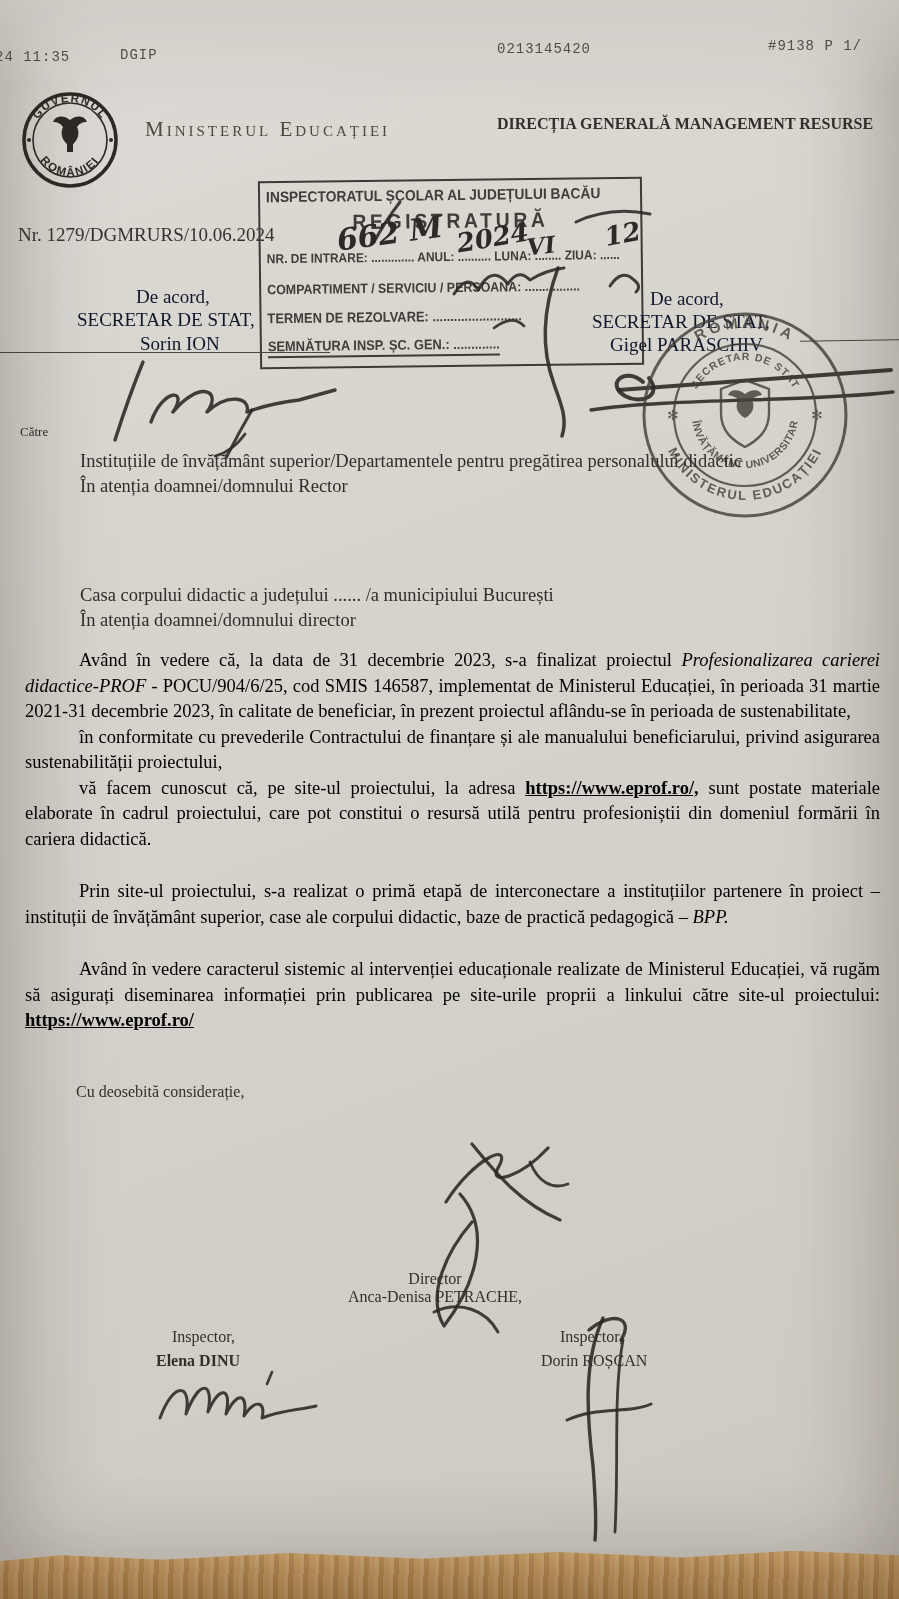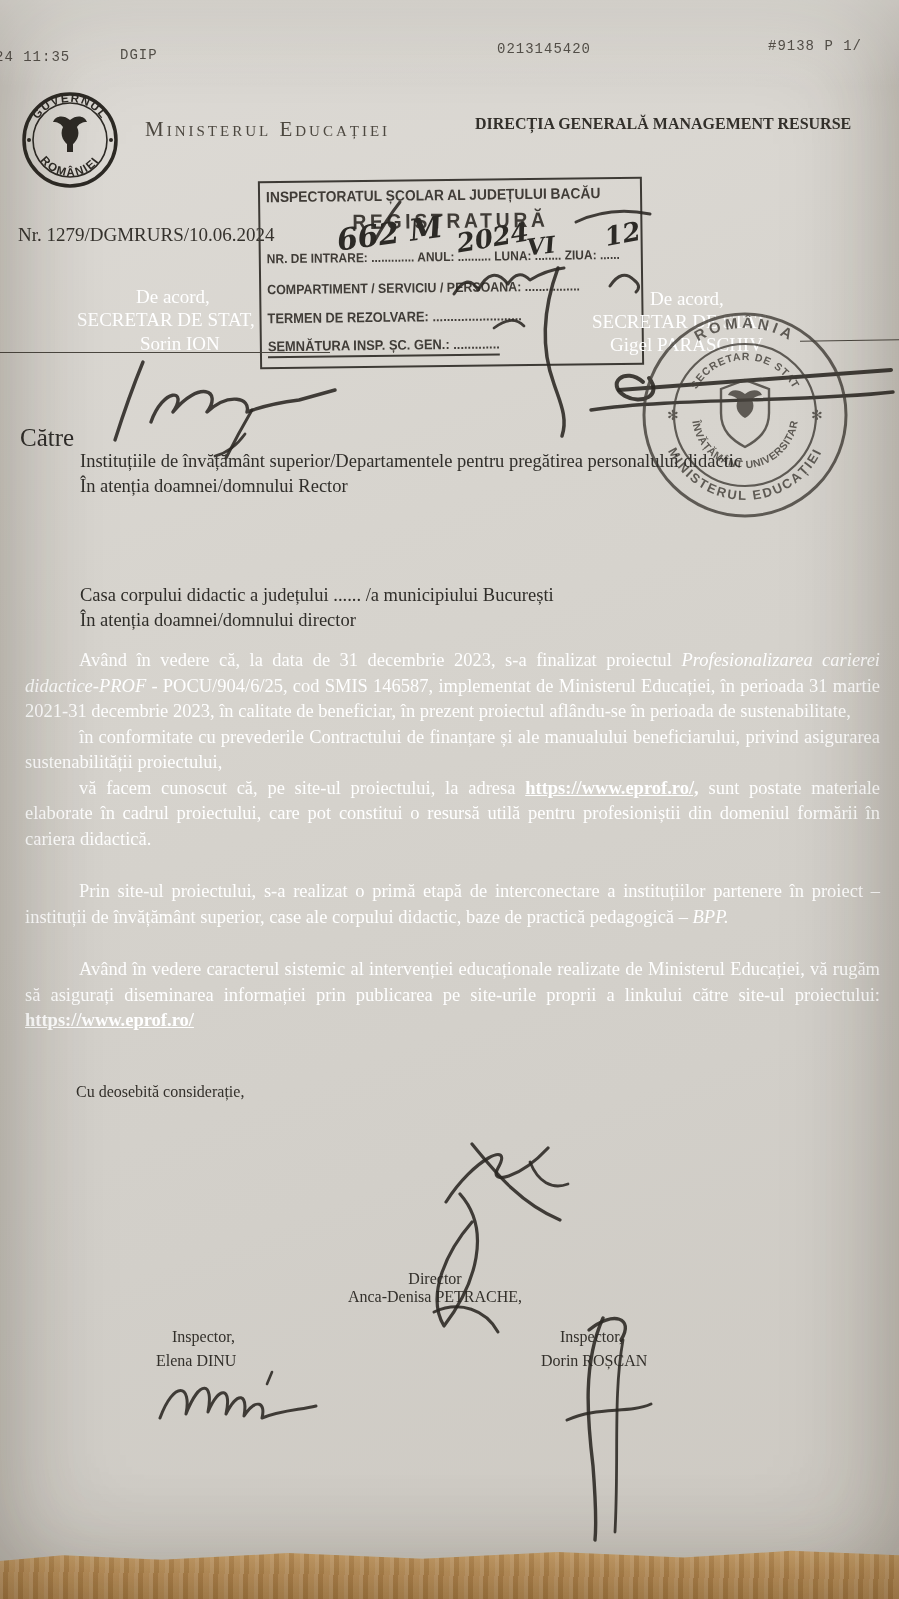--- a/index.html
+++ b/index.html
@@ -5,38 +5,38 @@
   html,body{margin:0;padding:0;}
   .page{position:relative;width:899px;height:1599px;overflow:hidden;background:#a87c44;
         font-family:"Liberation Serif",serif;color:#2f2d2a;}
   .abs{position:absolute;}
   .paper{left:0;top:0;width:899px;height:1562px;
          background:linear-gradient(160deg,#dedbd6 0%,#d7d4ce 35%,#d2cfc9 70%,#cdc9c2 100%);
          box-shadow:inset 0 0 90px rgba(60,50,35,.18);}
   .fax-strip{left:0;top:0;width:899px;height:86px;background:linear-gradient(180deg,#e6e4df,rgba(230,228,223,0));}
   .mono{font-family:"Liberation Mono","DejaVu Sans Mono",monospace;color:#55514b;font-size:14px;letter-spacing:1px;}
   .ministry{font-family:"Liberation Serif",serif;font-variant:small-caps;font-size:21px;letter-spacing:3px;color:#4d4840;}
-  .directorate{width:420px;font-weight:bold;font-size:16px;line-height:22px;color:#33302b;}
+  .directorate{width:420px;text-align:center;font-weight:bold;font-size:16px;line-height:22px;color:#33302b;}
   .refnum{font-size:19px;color:#35322d;}
   
   .regbox{left:259px;top:179px;width:380px;height:184px;border:2.5px solid #3d3a35;
           transform:rotate(-0.7deg);color:#403c37;font-family:"Liberation Sans",sans-serif;font-weight:bold;}
   .regrow{position:absolute;left:6px;white-space:nowrap;transform:scaleX(.92);transform-origin:0 50%;}
   .reg-title{top:5px;font-size:15px;}
   .reg-office{top:28px;left:92px;font-size:21px;letter-spacing:4px;}
   .reg-entry{top:68px;font-size:13px;}
   .reg-comp{top:99px;font-size:13.5px;}
   .reg-term{top:127px;font-size:14px;}
   .reg-sign{top:155px;font-size:14px;border-bottom:2px solid #3d3a35;padding-bottom:2px;}
   .hand{position:absolute;font-family:"DejaVu Serif",serif;font-style:italic;font-weight:600;color:#2c2a26;}
-  .approval{font-size:19px;color:#ffffff;white-space:nowrap;}
+  .approval{font-size:19px;color:#0f172a;white-space:nowrap;}
   .strike{height:0;border-top:1.6px solid #4a463f;}
-  .salut{font-size:25px;}
+  .salut{font-size:13px;}
   .recip{left:80px;width:815px;font-size:18.5px;line-height:25px;color:#302e2a;}
-  .bodytext{left:25px;top:648px;width:855px;font-size:18.5px;line-height:25.5px;text-align:justify;color:#ffffff;}
+  .bodytext{left:25px;top:648px;width:855px;font-size:18.5px;line-height:25.5px;text-align:justify;color:#000000;}
   .bodytext p{margin:0;text-indent:54px;}
   .bodytext p.gap{margin-top:27px;}
   .bodytext i{font-style:italic;}
   .u{text-decoration:underline;}
   .sigblock{font-size:16px;color:#33302b;white-space:nowrap;}
   .center{text-align:center;}
   svg{display:block;}
   .ink{stroke:#2a2722;fill:none;stroke-linecap:round;stroke-linejoin:round;opacity:.88;}
   .wood{left:0;top:1543px;width:899px;height:56px;
         background:
@@ -191,21 +191,21 @@
   <div class="abs sigblock center" style="left:315px;top:1222px;width:240px;margin-top:48px;">
     <div>Director</div>
     <div>Anca-Denisa PETRACHE,</div>
   </div>
   <svg class="abs" style="left:398px;top:1188px;" width="115" height="155" viewBox="0 0 115 155">
     <path class="ink" stroke-width="3.2" d="M62,6 C94,42 78,96 46,138 C28,108 48,64 74,34"></path>
     <path class="ink" stroke-width="3" d="M36,124 C62,112 88,122 100,144"></path>
   </svg>
 
   <div class="abs sigblock" style="left:172px;top:1328px;">Inspector,</div>
-  <div class="abs sigblock" style="left:156px;top:1352px;">Elena DINU</div>
+  <div class="abs sigblock" style="left:156px;top:1352px;font-weight:bold;">Elena DINU</div>
   <svg class="abs" style="left:148px;top:1352px;" width="180" height="95" viewBox="0 0 180 95">
     <path class="ink" stroke-width="3" d="M12,66 C26,28 44,32 38,62 C52,26 66,30 60,60 C72,32 84,36 78,62 C90,38 100,42 96,64 C108,46 118,50 114,66 C134,58 152,58 168,54"></path>
     <path class="ink" stroke-width="2.6" d="M124,20 l-5,12"></path>
   </svg>
 
   <div class="abs sigblock" style="left:560px;top:1328px;">Inspector,</div>
   <div class="abs sigblock" style="left:541px;top:1352px;">Dorin ROȘCAN</div>
   <svg class="abs" style="left:525px;top:1296px;" width="140" height="254" viewBox="0 0 140 254">
     <path class="ink" stroke-width="3.4" d="M64,34 C88,14 110,22 96,44"></path>
     <path class="ink" stroke-width="3.4" d="M78,22 C58,66 62,120 68,170 C70,196 72,222 70,244"></path>

